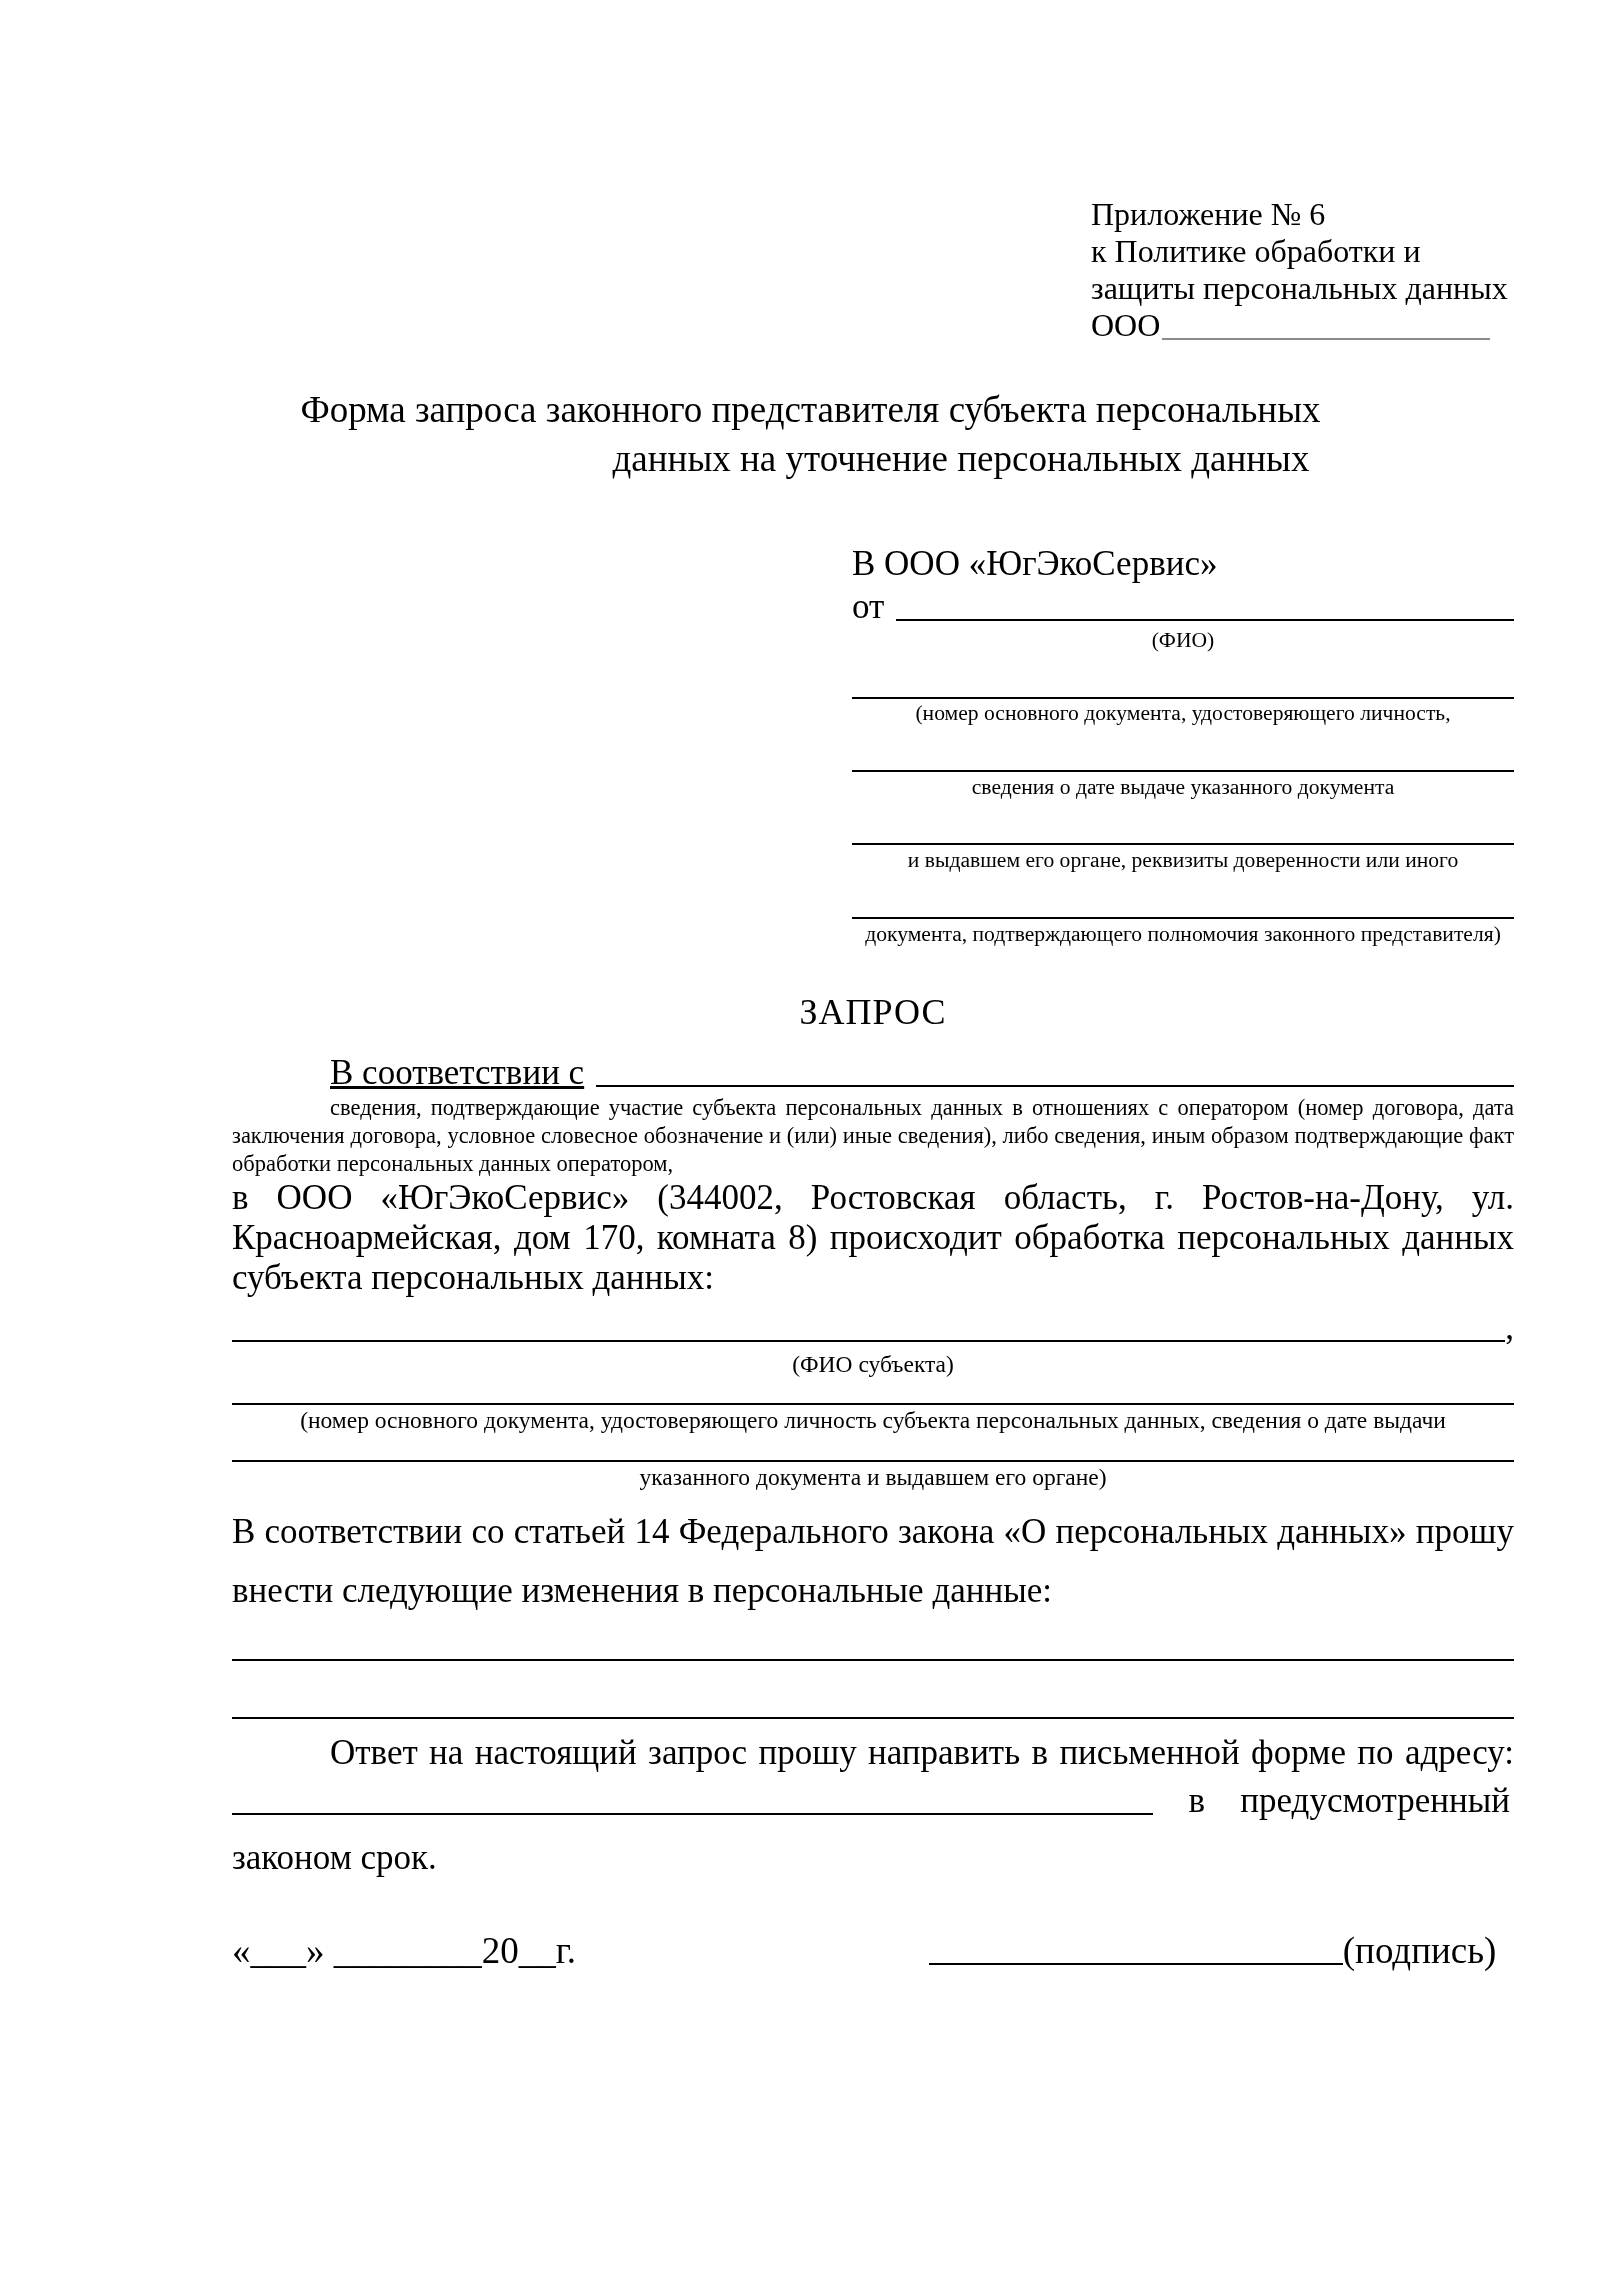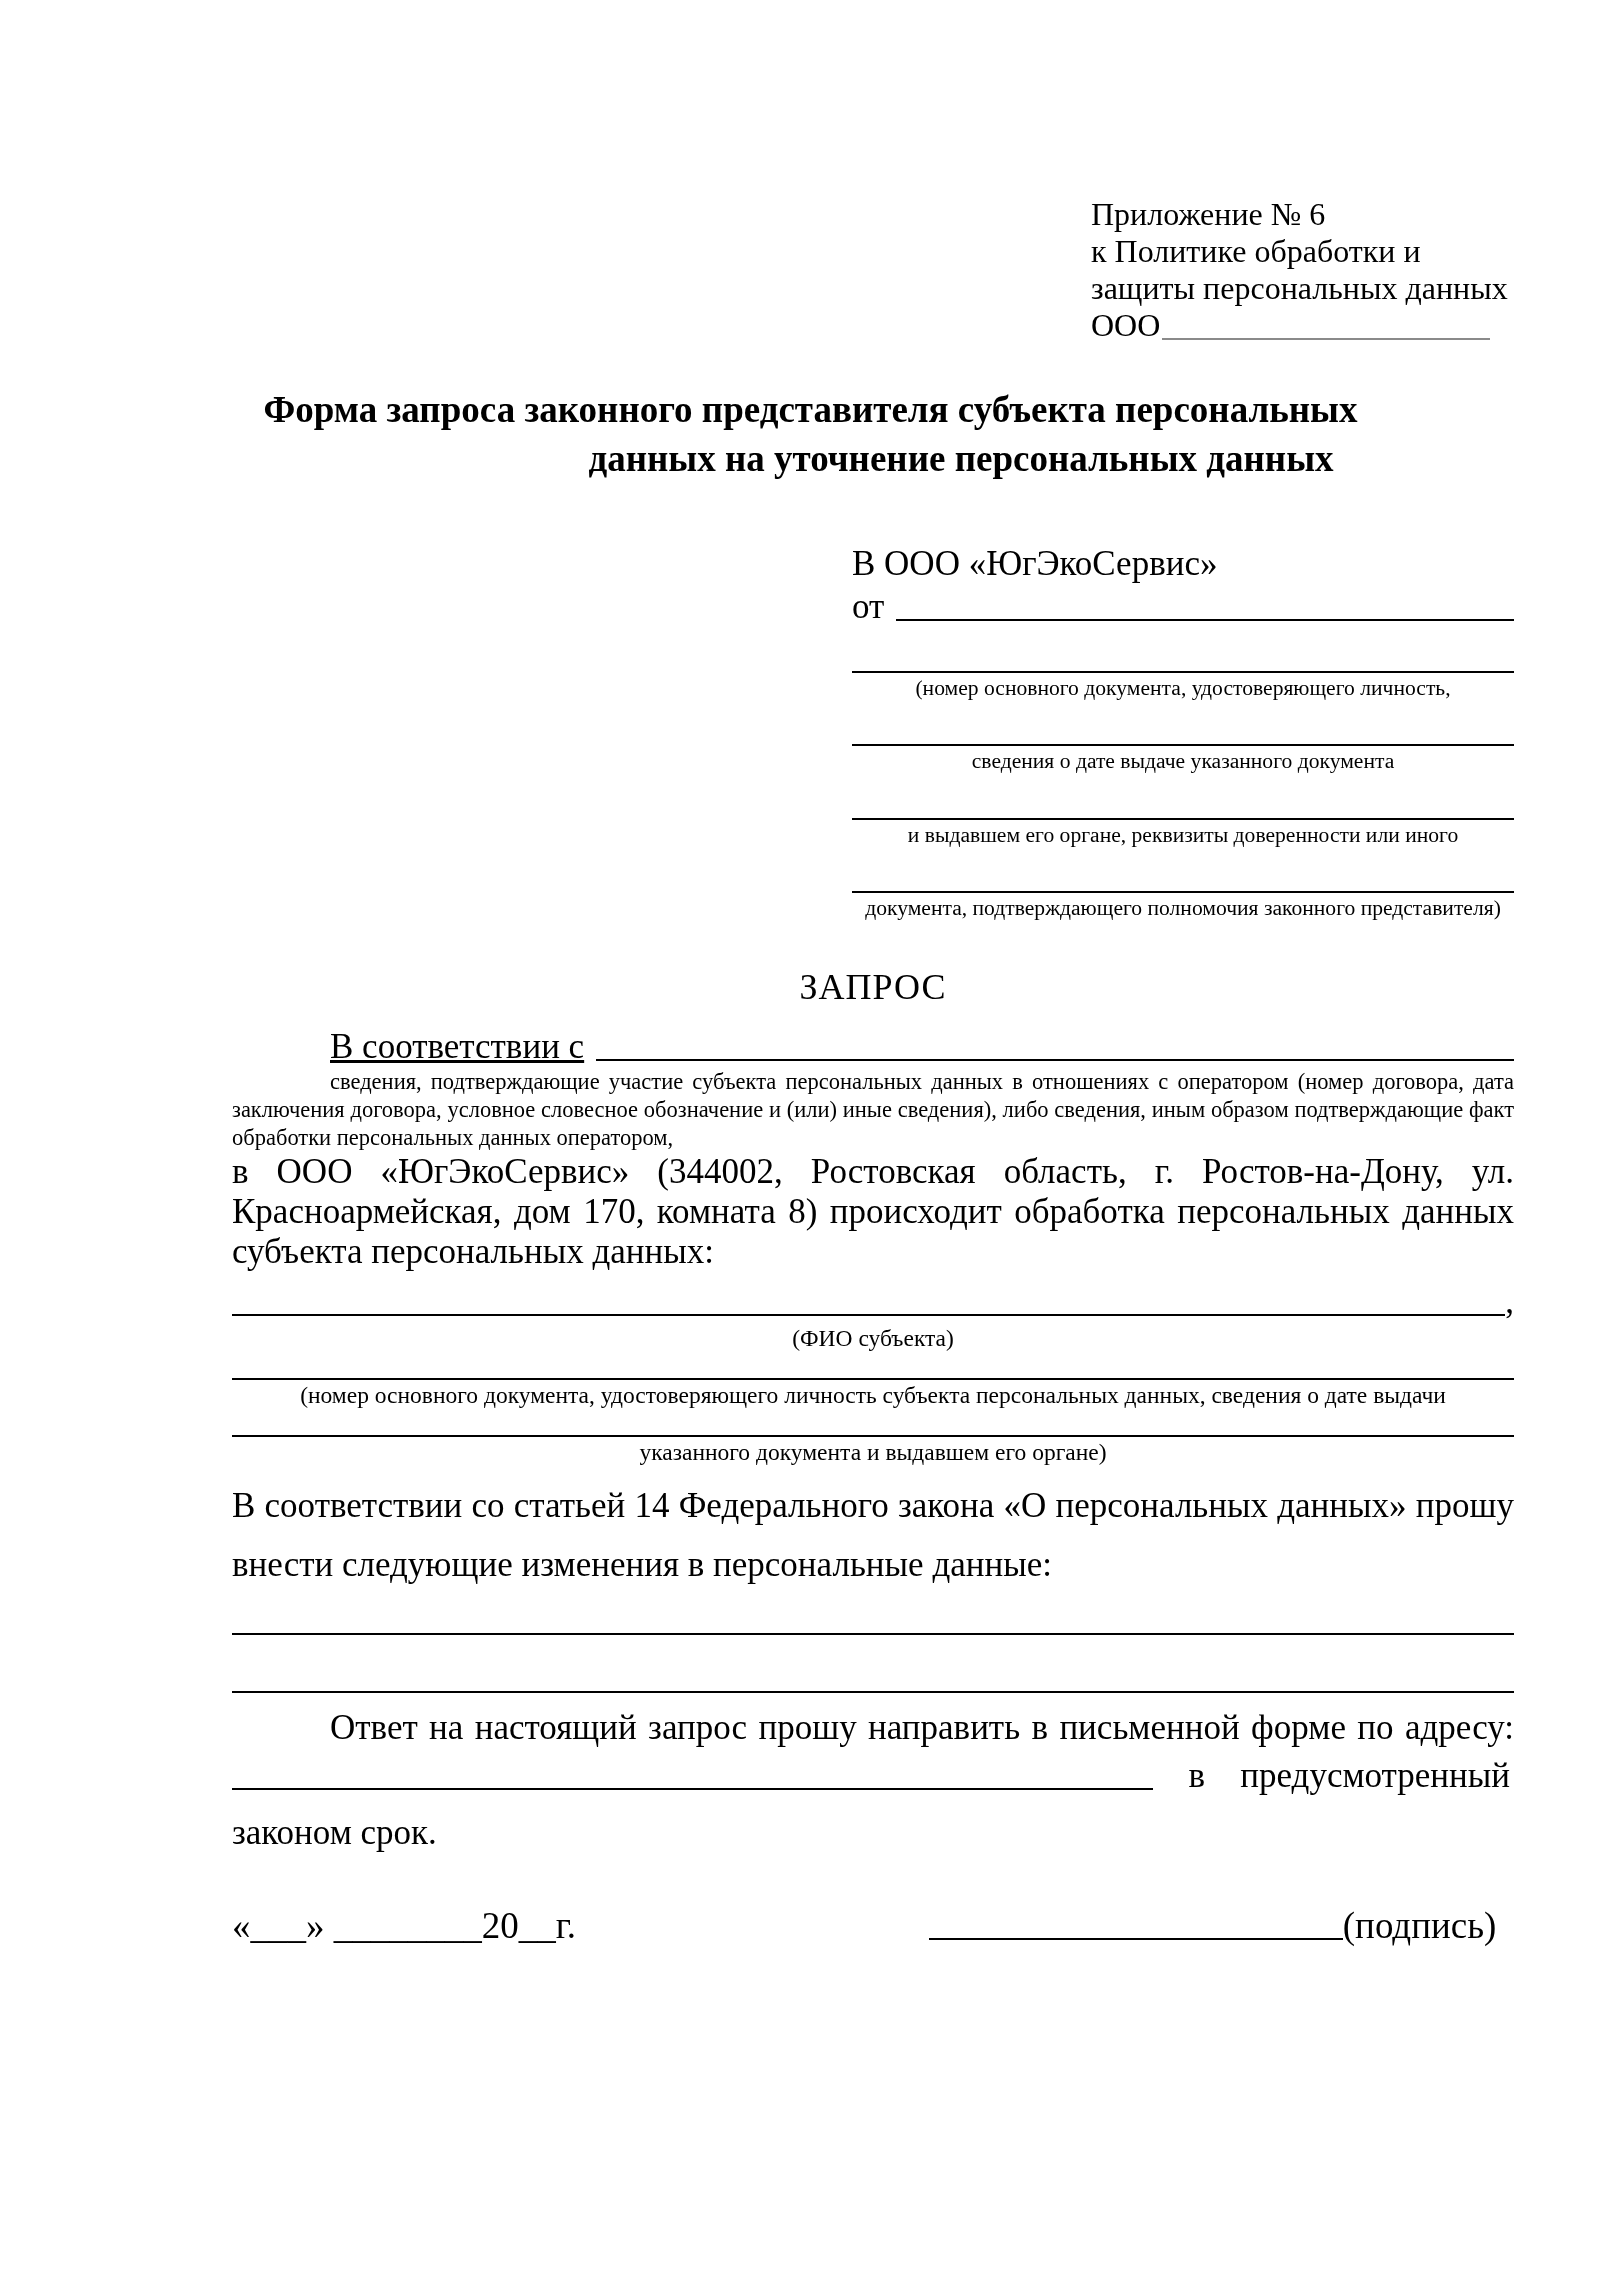--- a/index.html
+++ b/index.html
@@ -22,21 +22,21 @@
   .appendix {
     margin-left:859px;
     padding-top:196px;
     font-size:32px;
     line-height:37px;
   }
   .ooo-row { display:flex; margin-right:24.5px; }
   .ooo-line { flex:1 1 auto; border-bottom:2px solid #8a8a8a; margin-bottom:3.9px; margin-left:2px; }
 
   
-  .title { margin-top:41px; font-weight:bold; font-size:37px; line-height:49px; }
+  .title { margin-top:41px; font-weight:normal; font-size:37px; line-height:49px; }
   .title-l1 { text-align:center; padding-right:125px; }
   .title-l2 { text-align:center; padding-left:176px; }
 
   
   .addressee { margin-left:620px; margin-top:59px; font-size:35px; line-height:43px; }
   .flex-row { display:flex; }
   .fill-line { flex:1 1 auto; border-bottom:2.9px solid #000; margin-bottom:6.9px; }
   .from-row .fill-line { margin-left:11.8px; }
   .cap { font-size:21.6px; line-height:25.5px; text-align:center; }
   .f-line { height:43px; border-bottom:2.9px solid #000; }
@@ -99,20 +99,21 @@
       <div class="title-l1">Форма запроса законного представителя субъекта персональных</div>
       <div class="title-l2">данных на уточнение персональных данных</div>
     </div>
 
     <div class="addressee">
       <div>В ООО «ЮгЭкоСервис»</div>
       <div class="flex-row from-row">
         <span>от</span>
         <span class="fill-line"></span>
       </div>
+      <div class="cap">(ФИО)</div>
 
       <div>
         <div class="f-line"></div>
         <div class="f-cap">(номер основного документа, удостоверяющего личность,</div>
       </div>
       <div>
         <div class="f-line"></div>
         <div class="f-cap">сведения о дате выдаче указанного документа</div>
       </div>
       <div>

